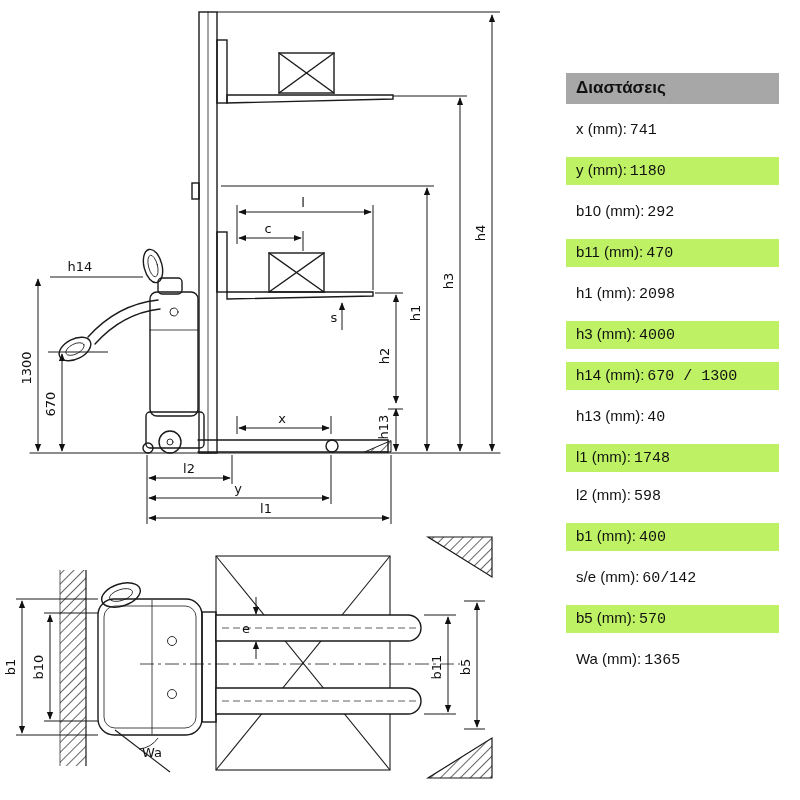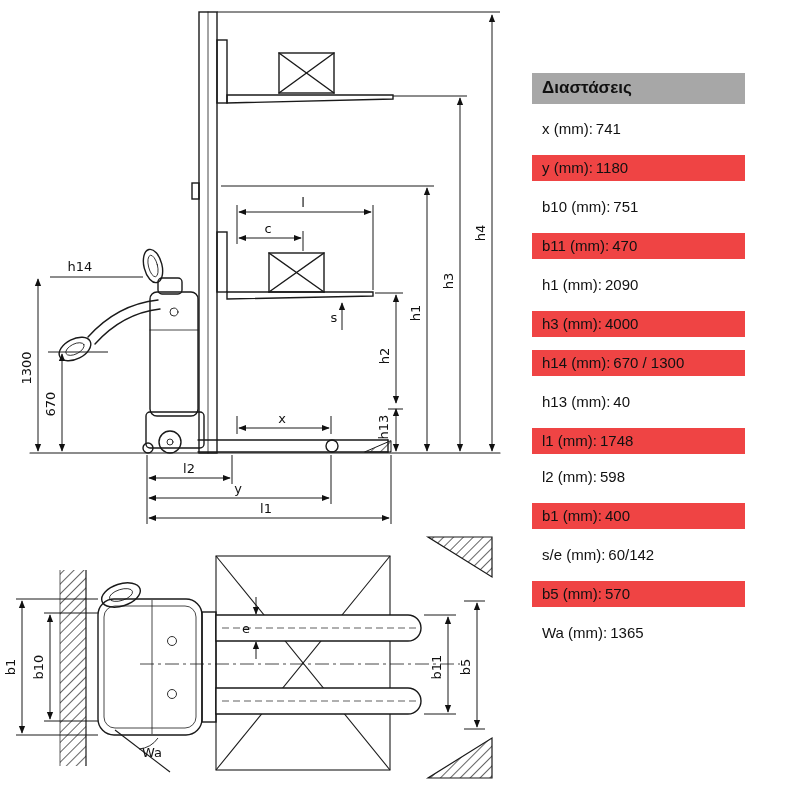--- a/index.html
+++ b/index.html
@@ -1,27 +1,27 @@
 <!DOCTYPE html>
 <html><head>
 <meta charset="utf-8">
 <style>
   * { margin:0; padding:0; box-sizing:border-box; }
   html, body { width:800px; height:800px; background:#ffffff;
                font-family:"Liberation Sans", sans-serif; color:#111; }
   #stage { position:relative; width:800px; height:800px; background:#fff; overflow:hidden; }
   #diagram { position:absolute; left:0; top:0; }
-  #dims-table { position:absolute; left:532px; top:73px; width:213px; }
+  #dims-table { position:absolute; left:566px; top:73px; width:213px; }
   .thead { background:#a7a7a7; font-weight:bold; font-size:17px;
            padding:5px 10px 6px 10px; margin-bottom:12px; }
   .trow { font-size:15px; line-height:16px; padding:5px 10px; margin-bottom:13px;
           white-space:nowrap; }
-  .trow.stripe { background:#ef4444; }
+  .trow.stripe { background:#bef264; }
   .trow.tight { margin-bottom:10px; }
-  .tvalue { margin-left:3px; }
+  .tvalue { margin-left:3px;font-family:Liberation Mono, monospace; }
   svg text { font-family:"DejaVu Sans", sans-serif; font-size:13px; fill:#111; }
 </style>
 </head>
 <body>
 
 <div id="stage">
 
   <svg id="diagram" width="545" height="800" viewBox="0 0 545 800">
     <defs>
       <marker id="arr" viewBox="0 0 10 10" refX="9" refY="5" markerWidth="8" markerHeight="8" orient="auto-start-reverse">
@@ -208,27 +208,27 @@
   <div id="dims-table">
     <div class="thead">Διαστάσεις</div>
 
     <div class="trow">
       <span class="tlabel">x (mm):</span><span class="tvalue">741</span>
     </div>
     <div class="trow stripe">
       <span class="tlabel">y (mm):</span><span class="tvalue">1180</span>
     </div>
     <div class="trow">
-      <span class="tlabel">b10 (mm):</span><span class="tvalue">751</span>
+      <span class="tlabel">b10 (mm):</span><span class="tvalue">292</span>
     </div>
     <div class="trow stripe">
       <span class="tlabel">b11 (mm):</span><span class="tvalue">470</span>
     </div>
     <div class="trow">
-      <span class="tlabel">h1 (mm):</span><span class="tvalue">2090</span>
+      <span class="tlabel">h1 (mm):</span><span class="tvalue">2098</span>
     </div>
     <div class="trow stripe">
       <span class="tlabel">h3 (mm):</span><span class="tvalue">4000</span>
     </div>
     <div class="trow stripe">
       <span class="tlabel">h14 (mm):</span><span class="tvalue">670 / 1300</span>
     </div>
     <div class="trow">
       <span class="tlabel">h13 (mm):</span><span class="tvalue">40</span>
     </div>

